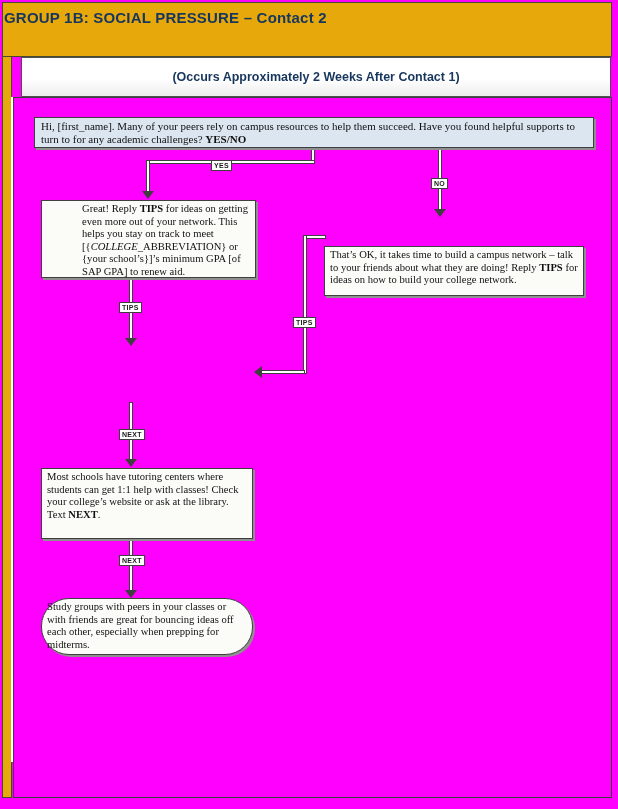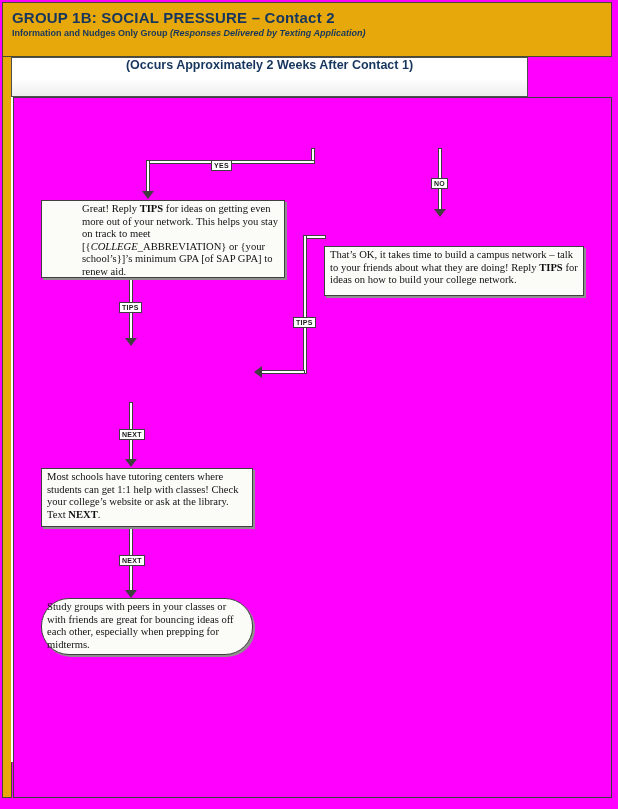--- a/index.html
+++ b/index.html
@@ -1,33 +1,33 @@
 <!DOCTYPE html>
 <html style="--page_magenta: #FF00FF; --header_gold: #E7A80C; --title_navy: #17365D; --question_fill: #DCE6F1; --box_border: #3F3F3F;"><head>
 <meta charset="utf-8">
 <style>
   html,body{margin:0;padding:0;}
   body{font-family:"Liberation Sans",sans-serif;}
   .page{position:relative;width:618px;height:809px;background:var(--page_magenta);overflow:hidden;}
 
   
   .gold-header{position:absolute;left:2px;top:2px;width:610px;height:55px;
-    background:var(--header_gold);border:1px solid #4a4a33;box-sizing:border-box;padding:5px 0 0 9px;}
+    background:var(--header_gold);border:1px solid #4a4a33;box-sizing:border-box;padding:5px 0 0 1px;}
   .title{font-size:15px;font-weight:bold;color:var(--title_navy);letter-spacing:.2px;line-height:19px;}
   .subtitle{font-size:9px;font-weight:bold;color:var(--title_navy);line-height:12px;}
 
   
   .left-stripe{position:absolute;left:2px;top:57px;width:10px;height:741px;
     background:var(--header_gold);border:1px solid #4a4a33;border-top:none;box-sizing:border-box;}
   .white-gap{position:absolute;left:11px;top:97px;width:3px;height:665px;background:#ffffff;}
 
   
-  .banner{position:absolute;left:11px;top:57px;width:517px;height:40px;box-sizing:border-box;
+  .banner{position:absolute;left:21px;top:57px;width:590px;height:40px;box-sizing:border-box;
     background:linear-gradient(#ffffff,#ffffff 55%,#ededed);border:1px solid #4f4f4f;
-    display:flex;align-items:flex-start;justify-content:center;}
+    display:flex;align-items:center;justify-content:center;}
   .banner span{font-size:12.5px;font-weight:bold;color:var(--title_navy);}
 
   
   .canvas{position:absolute;left:13px;top:97px;width:599px;height:701px;box-sizing:border-box;
     background:var(--page_magenta);border:1px solid #3f3f3f;}
 
   
   .msg{position:absolute;background:#fbfbf8;border:1px solid var(--box_border);box-sizing:border-box;
     box-shadow:2px 2px 0 #8f8f8f;color:#101010;
     font-family:"Liberation Serif",serif;font-size:10.6px;line-height:12.6px;padding:2px 5px;z-index:2;}
@@ -50,63 +50,63 @@
   .conn-label{position:absolute;background:#ffffff;border:1px solid #3f3f3f;color:#1a1a1a;
     font-size:7px;font-weight:bold;line-height:9px;padding:0 2px;letter-spacing:.3px;z-index:3;}
 </style>
 </head>
 <body>
 
 <div class="page">
 
   <div class="gold-header">
     <div class="title">GROUP 1B: SOCIAL PRESSURE – Contact 2</div>
-    <div class="subtitle"><span>Information and Nudges Only Group </span><span class="i">(Responses Delivered by Texting Application)</span></div>
   </div>
 
   <div class="left-stripe"></div>
   <div class="white-gap"></div>
 
   <div class="banner">
     <span>(Occurs Approximately 2 Weeks After Contact 1)</span>
   </div>
 
   <div class="canvas">
 
+    <div class="msg q" style="left:20px;top:19px;width:560px;height:31px;"><span>Hi, [first_name]. Many of your peers rely on campus resources to help them succeed. Have you found helpful supports to turn to for any academic challenges? </span><span class="b">YES/NO</span></div>
 
     <div class="conn v" style="left:297px;top:50px;height:16px;"></div>
     <div class="conn h" style="left:132px;top:62px;width:169px;"></div>
     <div class="conn v" style="left:132px;top:62px;height:33px;"></div>
     <div class="arrow-down" style="left:128px;top:93px;"></div>
     <div class="conn-label" style="left:197px;top:62px;">YES</div>
 
     <div class="conn v" style="left:424px;top:50px;height:64px;"></div>
     <div class="arrow-down" style="left:420px;top:111px;"></div>
     <div class="conn-label" style="left:417px;top:80px;">NO</div>
 
-    <div class="msg" style="left:27px;top:102px;width:244px;height:78px;padding-left:40px;"><span>Great! Reply </span><span class="b">TIPS</span><span> for ideas on getting even more out of your network. This helps you stay on track to meet [{</span><span class="i">COLLEGE</span><span>_ABBREVIATION} or {your school’s}]’s minimum GPA [of SAP GPA] to renew aid.</span></div>
+    <div class="msg" style="left:27px;top:102px;width:215px;height:78px;padding-left:40px;"><span>Great! Reply </span><span class="b">TIPS</span><span> for ideas on getting even more out of your network. This helps you stay on track to meet [{</span><span class="i">COLLEGE</span><span>_ABBREVIATION} or {your school’s}]’s minimum GPA [of SAP GPA] to renew aid.</span></div>
 
     <div class="msg" style="left:310px;top:120px;width:260px;height:50px;margin-top:28px;"><span>That’s OK, it takes time to build a campus network – talk to your friends about what they are doing! Reply </span><span class="b">TIPS</span><span> for ideas on how to build your college network.</span></div>
 
     <div class="conn v" style="left:115px;top:180px;height:62px;"></div>
     <div class="arrow-down" style="left:111px;top:240px;"></div>
     <div class="conn-label" style="left:105px;top:204px;">TIPS</div>
 
     <div class="conn h" style="left:289px;top:137px;width:23px;"></div>
     <div class="conn v" style="left:289px;top:137px;height:139px;"></div>
     <div class="conn h" style="left:247px;top:272px;width:44px;"></div>
     <div class="arrow-left" style="left:240px;top:268px;"></div>
     <div class="conn-label" style="left:279px;top:219px;">TIPS</div>
 
 
     <div class="conn v" style="left:115px;top:304px;height:59px;"></div>
     <div class="arrow-down" style="left:111px;top:361px;"></div>
     <div class="conn-label" style="left:105px;top:331px;">NEXT</div>
 
-    <div class="msg" style="left:27px;top:370px;width:212px;height:59px;"><span>Most schools have tutoring centers where students can get 1:1 help with classes! Check your college’s website or ask at the library. Text </span><span class="b">NEXT</span><span>.</span></div>
+    <div class="msg" style="left:27px;top:370px;width:212px;height:71px;"><span>Most schools have tutoring centers where students can get 1:1 help with classes! Check your college’s website or ask at the library. Text </span><span class="b">NEXT</span><span>.</span></div>
 
     <div class="conn v" style="left:115px;top:429px;height:67px;"></div>
     <div class="arrow-down" style="left:111px;top:492px;"></div>
     <div class="conn-label" style="left:105px;top:457px;">NEXT</div>
 
     <div class="msg" style="left:27px;top:500px;width:212px;height:57px;border-radius:28px;"><span>Study groups with peers in your classes or with friends are great for bouncing ideas off each other, especially when prepping for midterms.</span></div>
 
   </div>
 </div>
 

